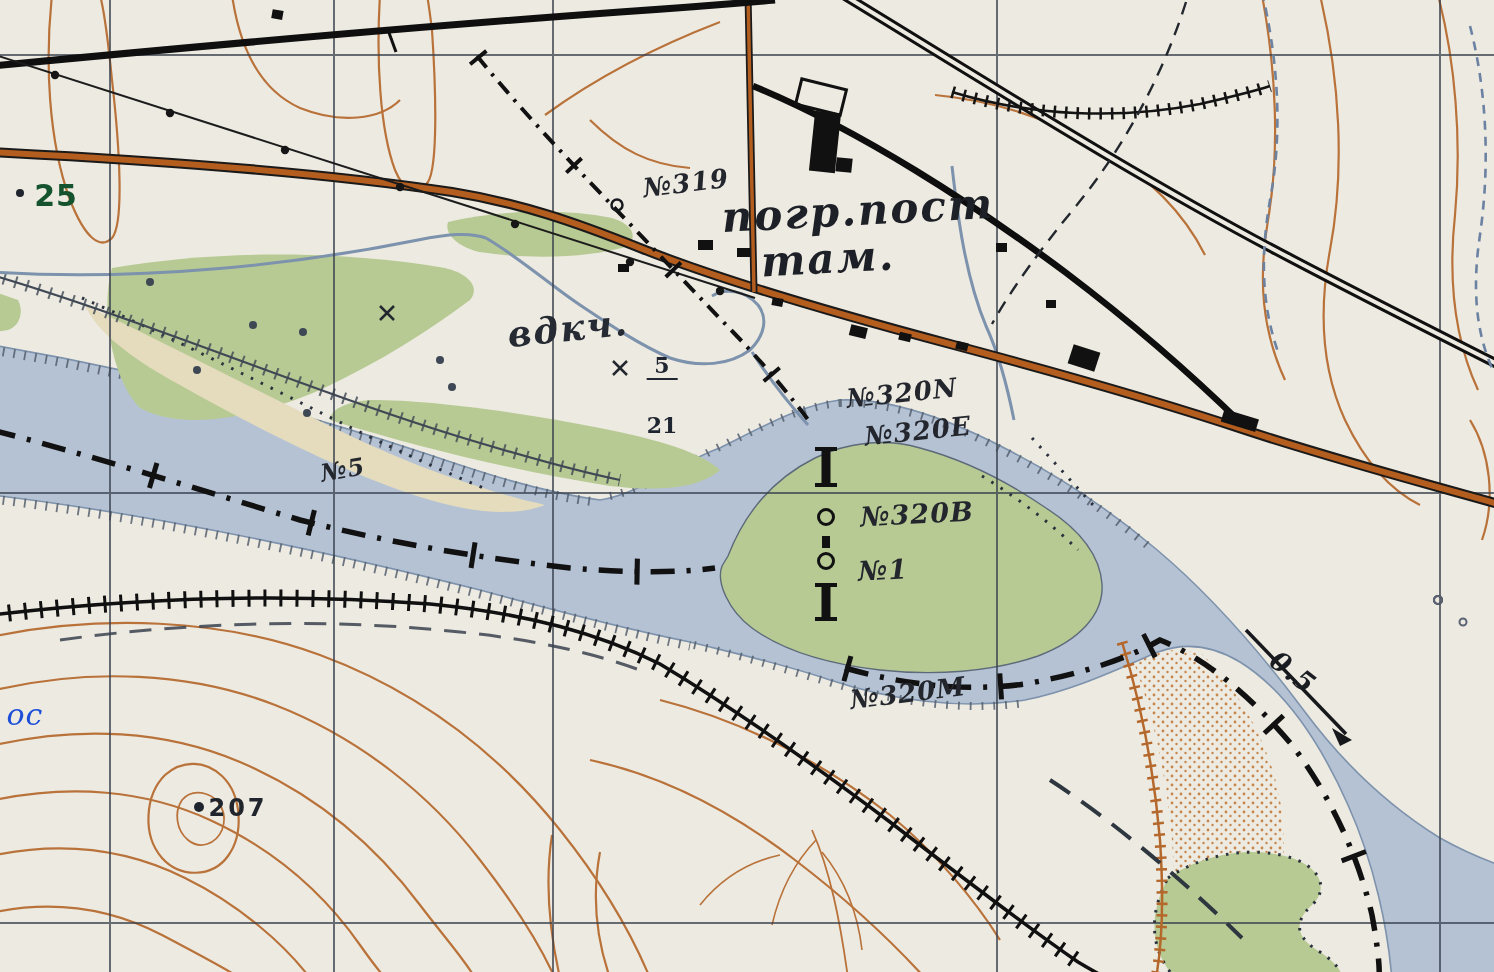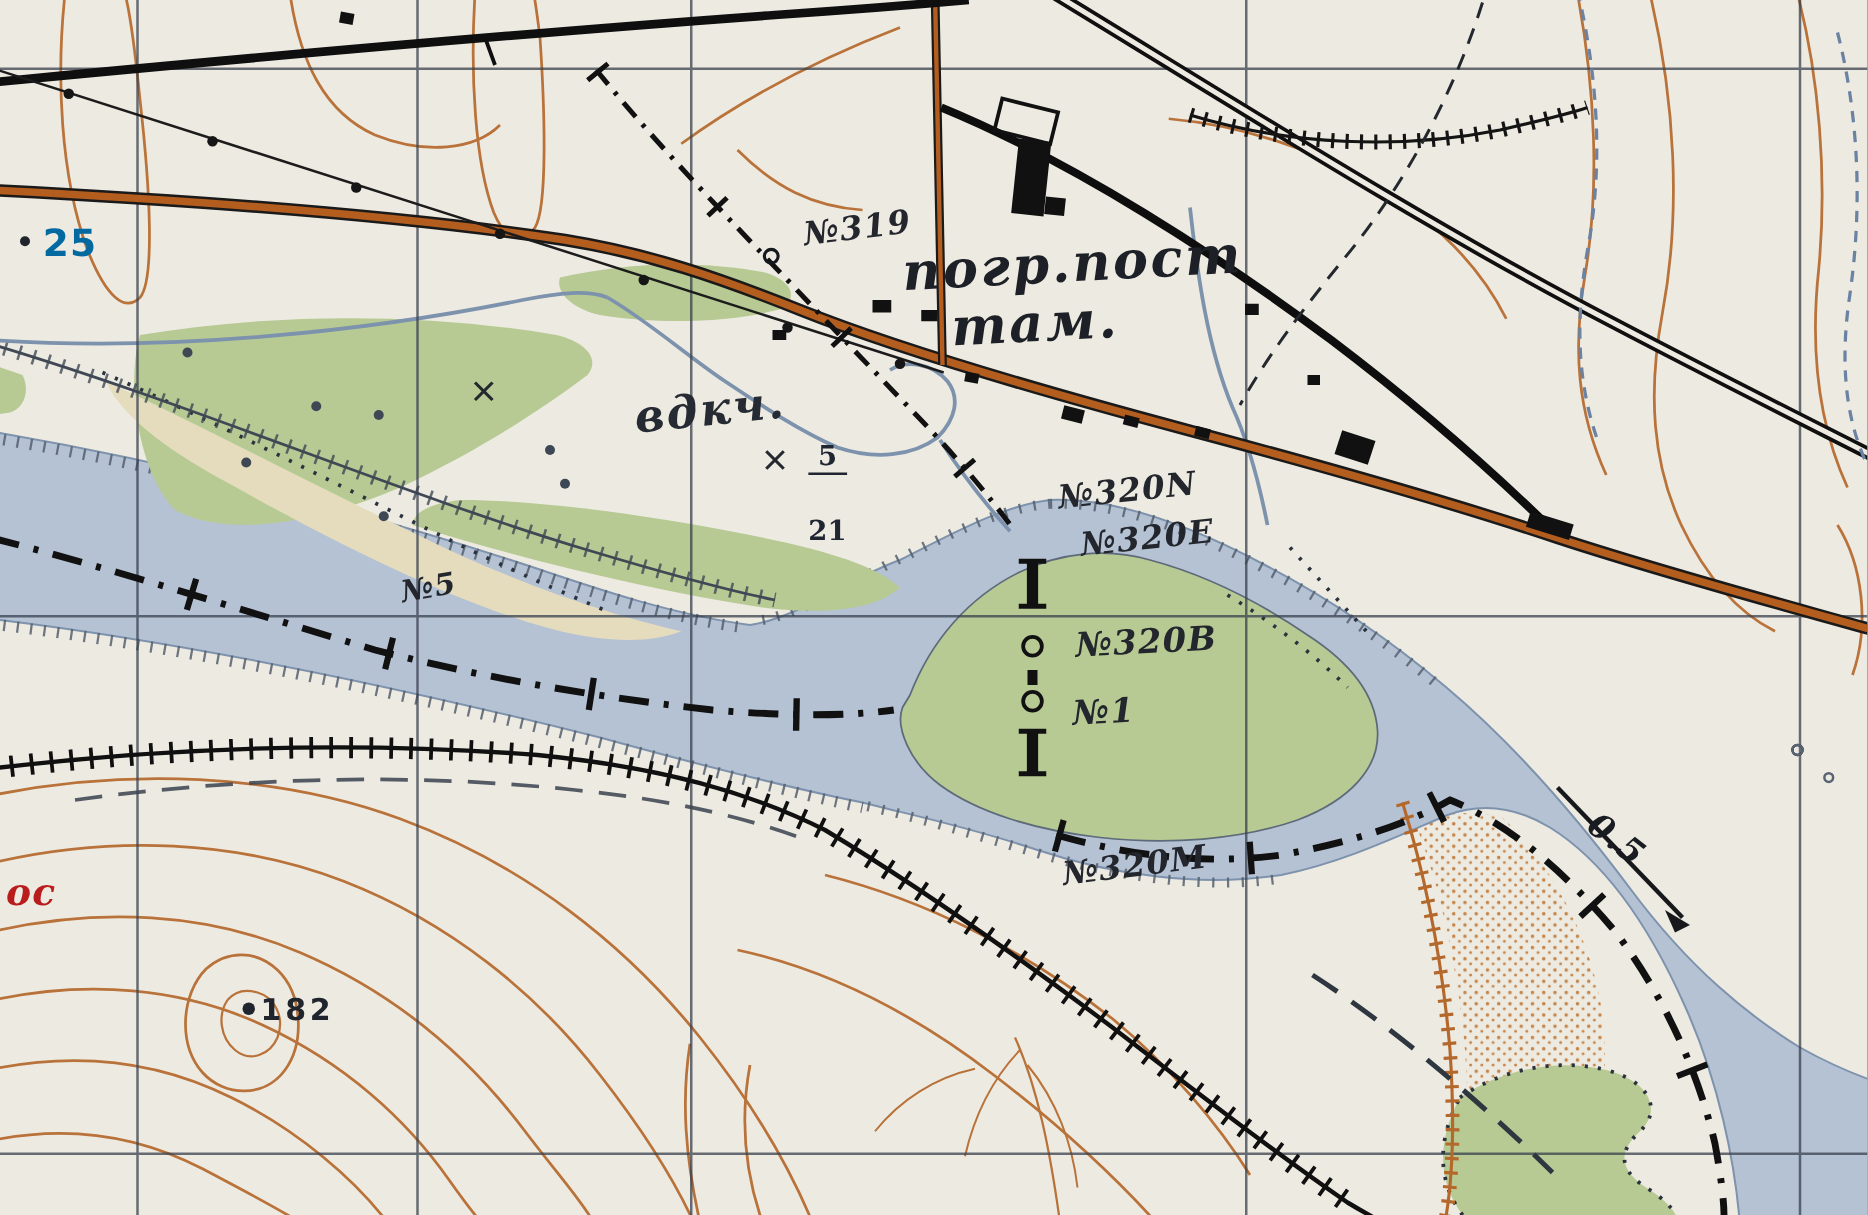--- a/index.html
+++ b/index.html
@@ -250,30 +250,30 @@
     <circle cx="199" cy="807" r="5" fill="#20242c" stroke="none"></circle>
   </g>
 
   <g>
     <line x1="1246" y1="630" x2="1346" y2="734" stroke="#16181c" stroke-width="3.5"></line>
     <polygon points="1352,740 1332,728 1340,746" fill="#16181c"></polygon>
   </g>
 </svg>
 
 <div id="labels">
-      <div class="map-label sans" style="left: 56px; top: 196px; font-size: 30px; color: #0369a1; font-weight: 600; letter-spacing: 1px; transform: translate(-50%, -50%) rotate(0deg);">25</div>
+      <div class="map-label sans" style="left: 56px; top: 196px; font-size: 30px; color: #14532d; font-weight: 600; letter-spacing: 1px; transform: translate(-50%, -50%) rotate(0deg);">25</div>
       <div class="map-label italic" style="left: 686px; top: 183px; font-size: 26px; color: rgb(35, 38, 44); font-weight: 600; letter-spacing: 1px; transform: translate(-50%, -50%) rotate(-7deg);">№319</div>
       <div class="map-label italic" style="left: 858px; top: 211px; font-size: 42px; color: rgb(29, 32, 38); font-weight: 700; letter-spacing: 2px; transform: translate(-50%, -50%) rotate(-3deg);">погр.пост</div>
       <div class="map-label italic" style="left: 828px; top: 259px; font-size: 42px; color: rgb(29, 32, 38); font-weight: 700; letter-spacing: 2px; transform: translate(-50%, -50%) rotate(-3deg);">там.</div>
       <div class="map-label italic" style="left: 568px; top: 328px; font-size: 36px; color: rgb(38, 43, 51); font-weight: 600; letter-spacing: 2px; transform: translate(-50%, -50%) rotate(-6deg);">вдкч.</div>
       <div class="map-label" style="left: 662px; top: 395px; font-size: 22px; color: rgb(32, 38, 49); font-weight: 600; letter-spacing: 0px; transform: translate(-50%, -50%) rotate(0deg);"><span class="frac"><span class="top">5</span><span class="bot">21</span></span></div>
       <div class="map-label italic" style="left: 902px; top: 393px; font-size: 26px; color: rgb(35, 38, 44); font-weight: 600; letter-spacing: 1px; transform: translate(-50%, -50%) rotate(-6deg);">№320N</div>
       <div class="map-label italic" style="left: 918px; top: 431px; font-size: 26px; color: rgb(35, 38, 44); font-weight: 600; letter-spacing: 1px; transform: translate(-50%, -50%) rotate(-6deg);">№320E</div>
       <div class="map-label italic" style="left: 917px; top: 514px; font-size: 27px; color: rgb(35, 38, 44); font-weight: 600; letter-spacing: 1px; transform: translate(-50%, -50%) rotate(-3deg);">№320В</div>
       <div class="map-label italic" style="left: 883px; top: 570px; font-size: 27px; color: rgb(35, 38, 44); font-weight: 600; letter-spacing: 1px; transform: translate(-50%, -50%) rotate(-3deg);">№1</div>
       <div class="map-label italic" style="left: 908px; top: 693px; font-size: 26px; color: rgb(35, 38, 44); font-weight: 600; letter-spacing: 1px; transform: translate(-50%, -50%) rotate(-7deg);">№320М</div>
       <div class="map-label italic" style="left: 343px; top: 470px; font-size: 24px; color: rgb(35, 38, 44); font-weight: 600; letter-spacing: 1px; transform: translate(-50%, -50%) rotate(-10deg);">№5</div>
       <div class="map-label italic" style="left: 1293px; top: 672px; font-size: 27px; color: rgb(25, 28, 33); font-weight: 700; letter-spacing: 1px; transform: translate(-50%, -50%) rotate(38deg);">0.5</div>
-      <div class="map-label italic" style="left: 25px; top: 715px; font-size: 30px; color: #b91c1c; font-weight: 700; letter-spacing: 1px; transform: translate(-50%, -50%) rotate(0deg);">ос</div>
-      <div class="map-label sans" style="left: 238px; top: 808px; font-size: 24px; color: rgb(32, 36, 44); font-weight: 700; letter-spacing: 3px; transform: translate(-50%, -50%) rotate(0deg);">182</div>
+      <div class="map-label italic" style="left: 25px; top: 715px; font-size: 30px; color: #1d4ed8; font-weight: 400; letter-spacing: 1px; transform: translate(-50%, -50%) rotate(0deg);">ос</div>
+      <div class="map-label sans" style="left: 238px; top: 808px; font-size: 24px; color: rgb(32, 36, 44); font-weight: 700; letter-spacing: 3px; transform: translate(-50%, -50%) rotate(0deg);">207</div>
     </div>
 
 </div>
 
 </body></html>

